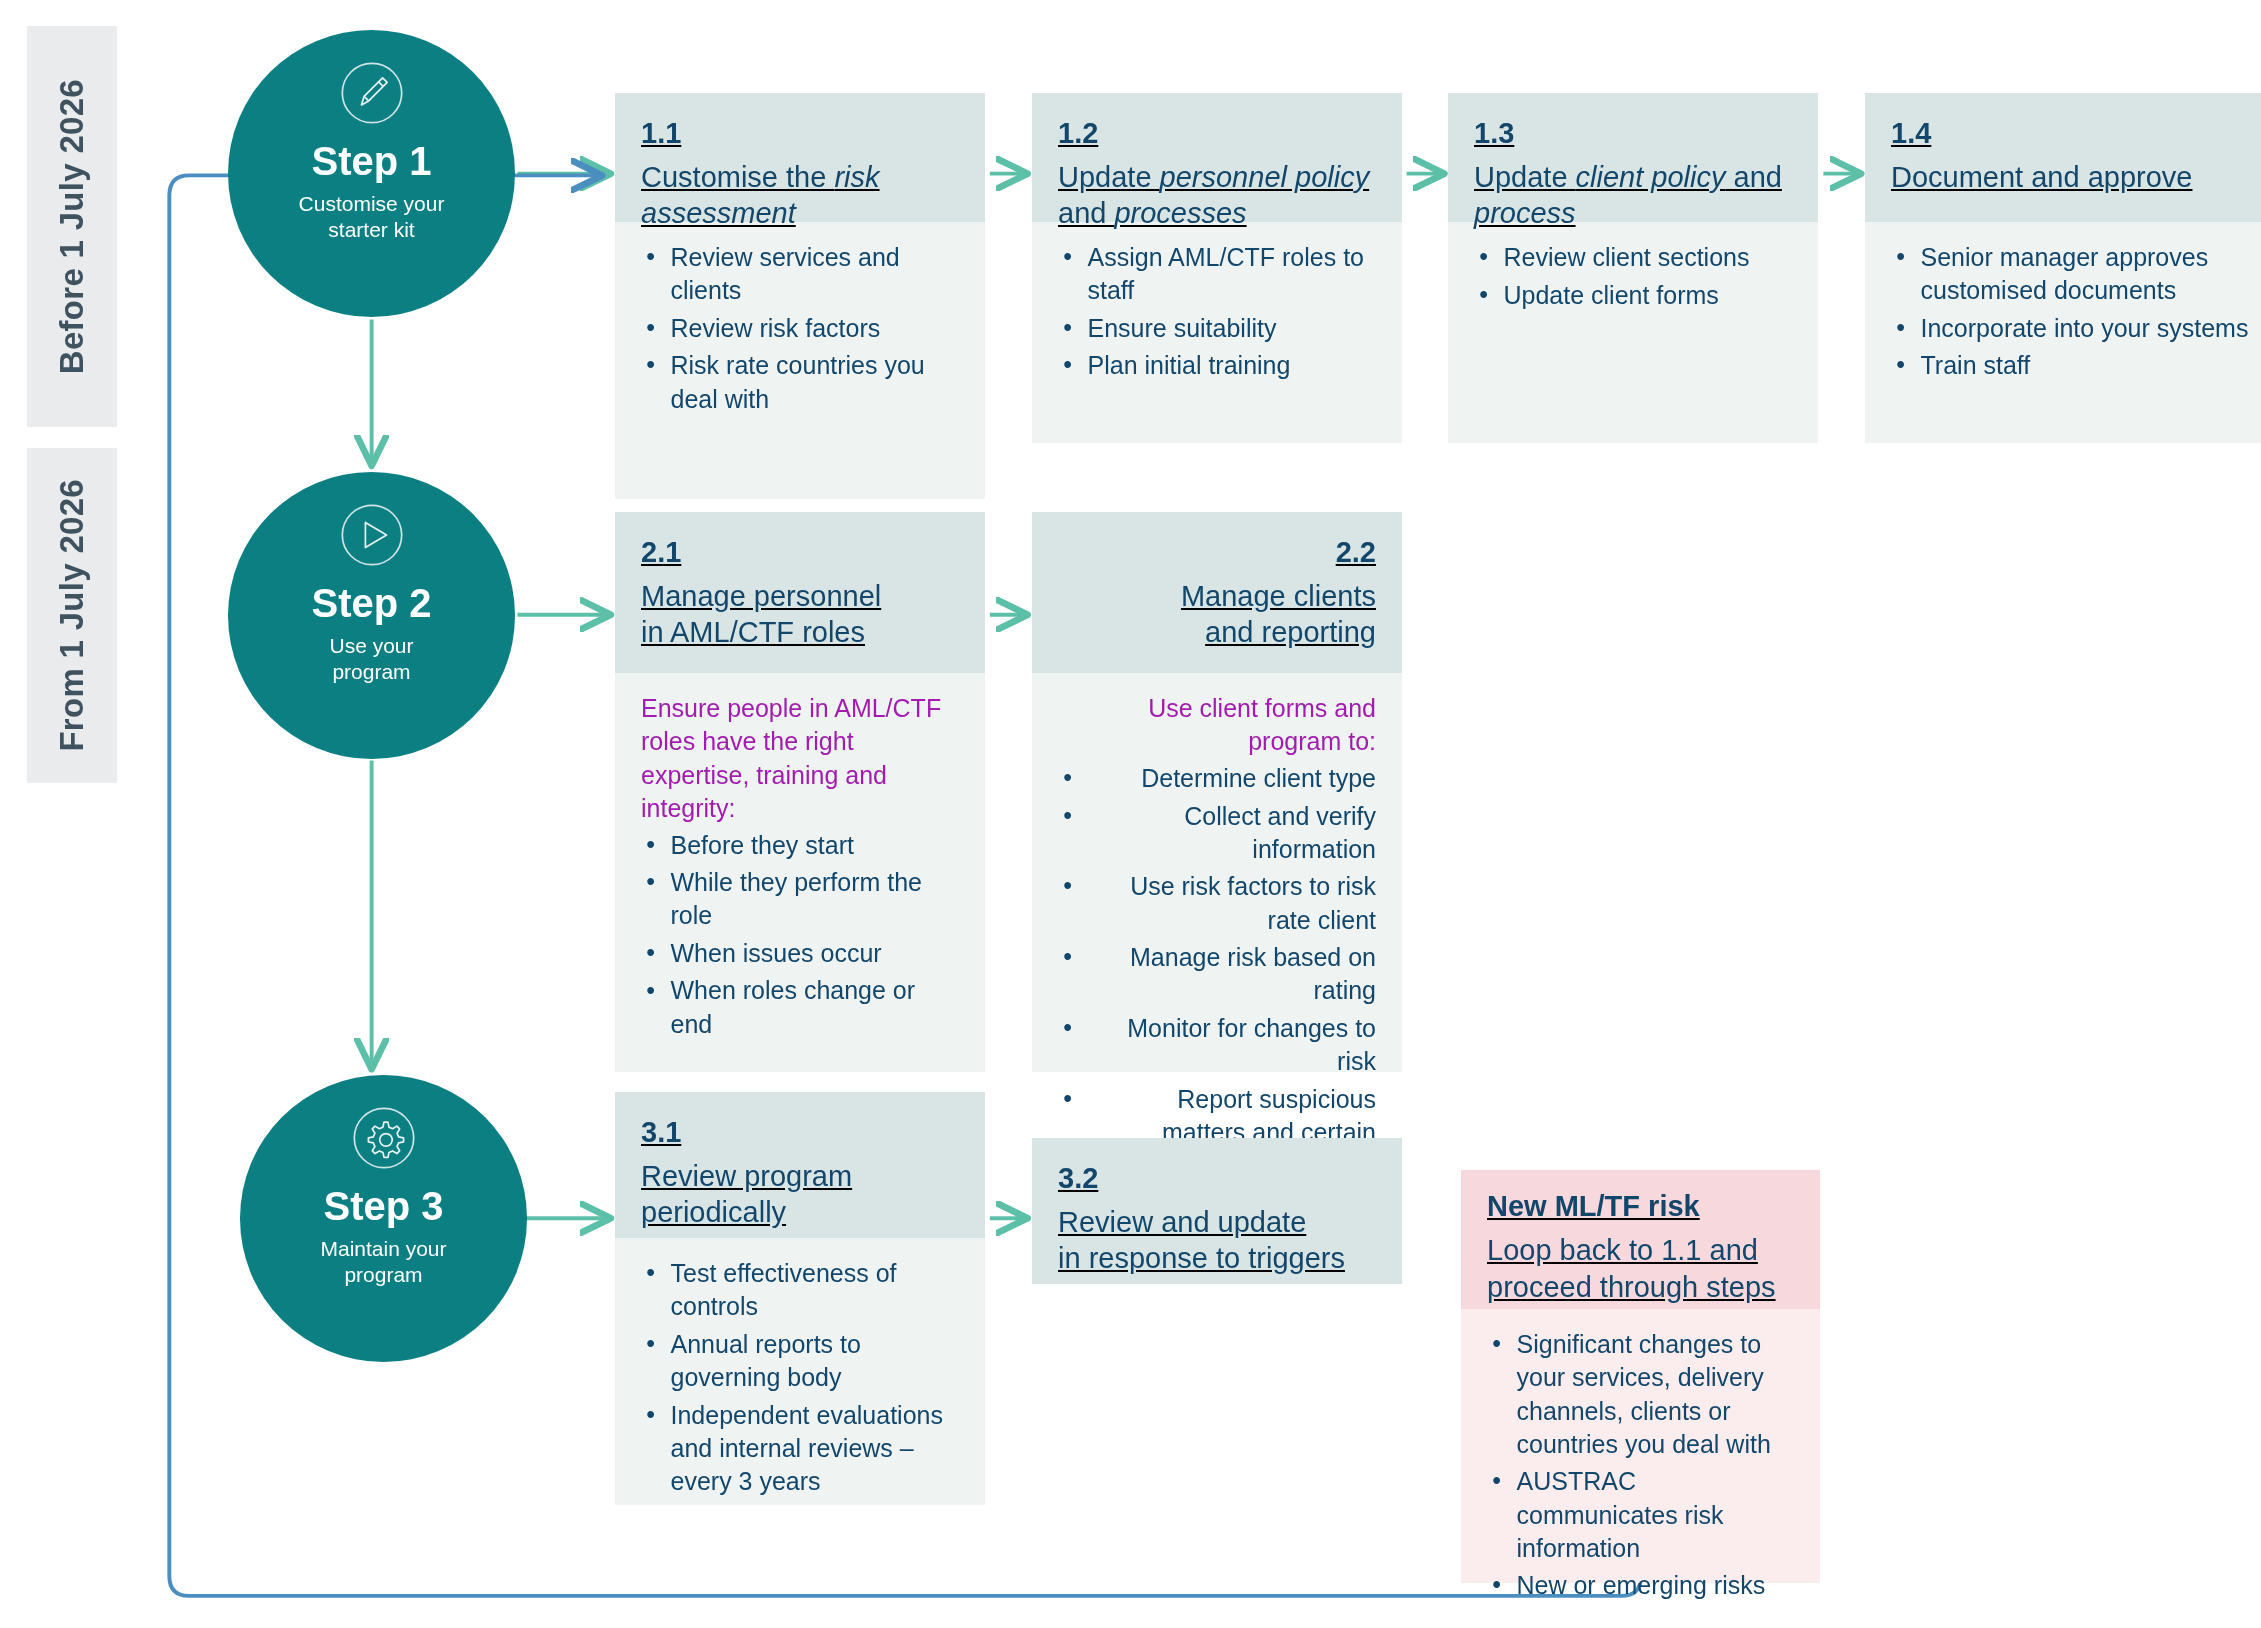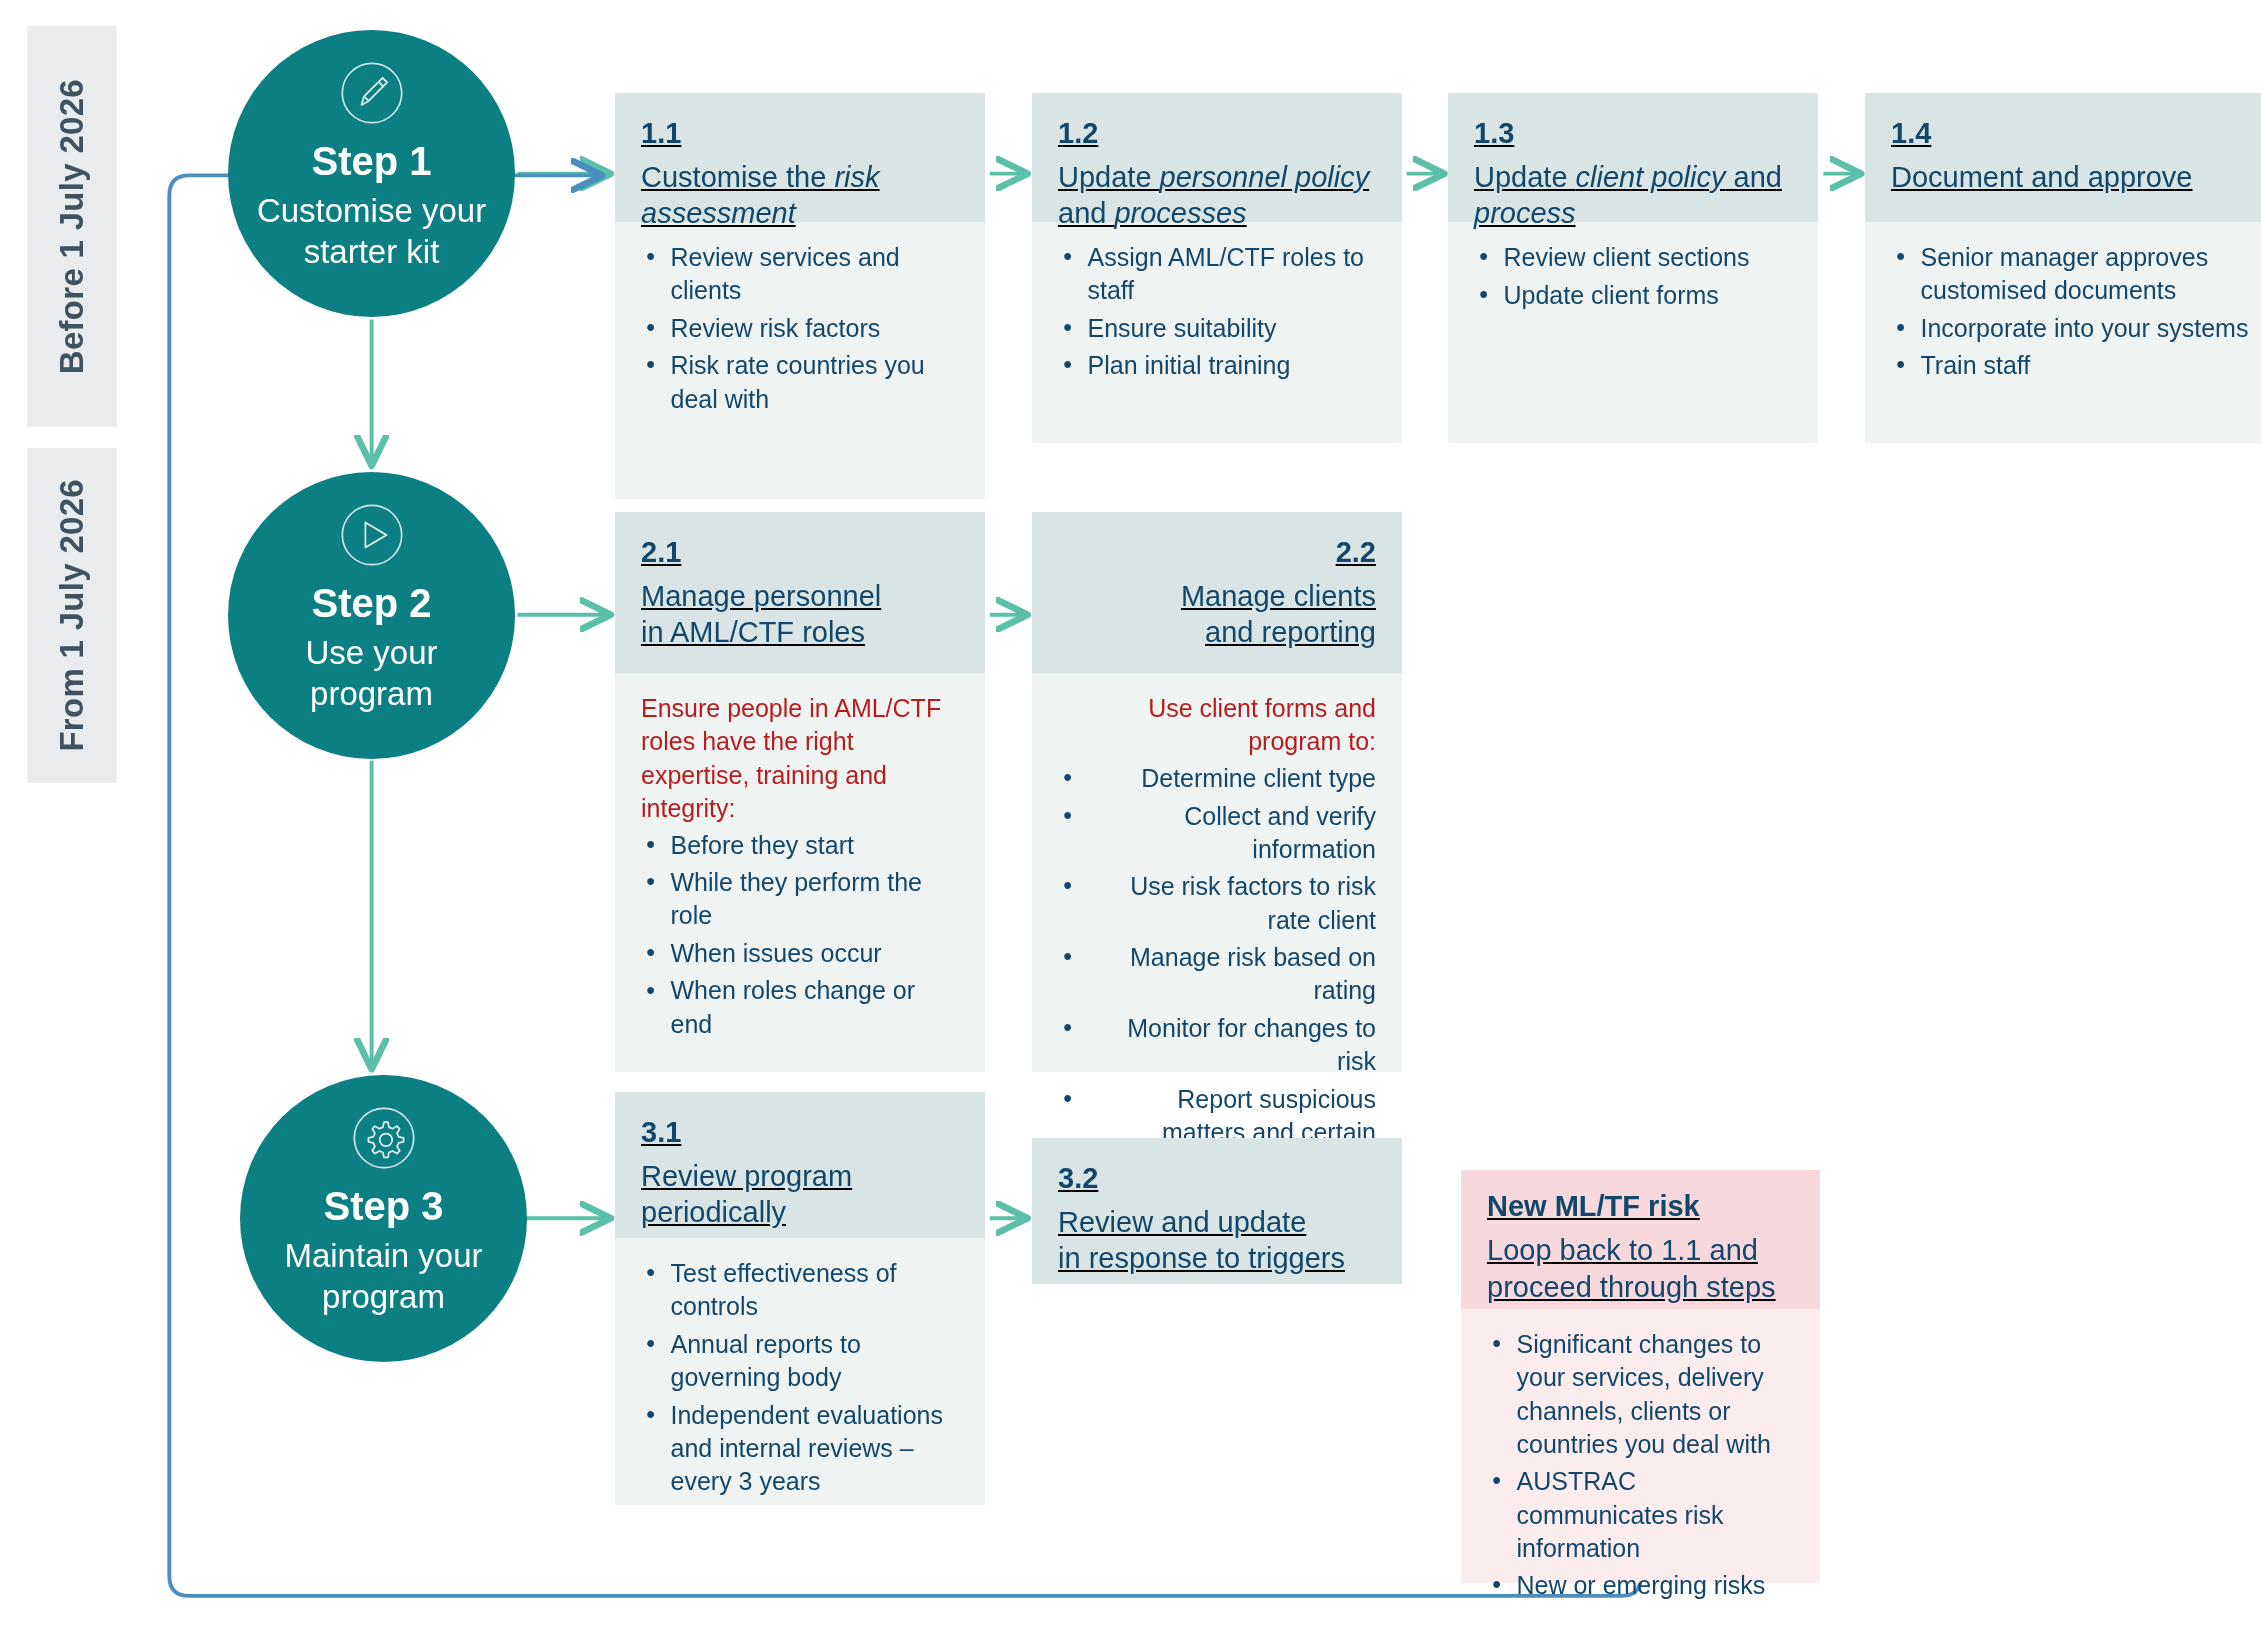--- a/index.html
+++ b/index.html
@@ -15,33 +15,33 @@
   }
   #phase-1{left:27px;top:26px;width:90px;height:401px;}
   #phase-2{left:27px;top:448px;width:90px;height:335px;}
 
   
   .step-circle{position:absolute;border-radius:50%;background:#0c7f83;
       display:flex;flex-direction:column;align-items:center;justify-content:flex-start;
       box-sizing:border-box;}
   .step-circle .ico{margin-top:29.5px;width:66px;height:66px;}
   .step-circle .s-title{margin-top:15.6px;font-size:40px;font-weight:700;color:#fff;line-height:1;}
-  .step-circle .s-sub{margin-top:10.4px;font-size:33px;color:#fff;line-height:1.22;text-align:center;font-weight:400;}
+  .step-circle .s-sub{margin-top:10.4px;font-size:21px;color:#fff;line-height:1.22;text-align:center;font-weight:400;}
   #circle-1{left:228px;top:30px;width:287px;height:287px;}
   #circle-2{left:228px;top:472px;width:287px;height:287px;}
   #circle-3{left:240px;top:1075px;width:287px;height:287px;}
 
   
   .card{position:absolute;box-sizing:border-box;}
   .card .hd{background:#d9e5e4;padding:22.6px 26px 22.6px 26px;box-sizing:border-box;text-decoration:underline;}
   .card .hd .num{font-size:29px;font-weight:700;color:#12466b;line-height:1.18;margin-bottom:8.7px;}
   .card .hd .ttl{font-size:29px;color:#12466b;line-height:1.27;font-weight:400;}
   .card .hd .ttl i{font-style:italic;}
   .card .bd{background:#eff4f3;padding:19px 26px 22.6px 26px;box-sizing:border-box;}
-  .card .bd .lead{font-size:25px;color:#b91c1c;line-height:1.33;margin:0 0 3.5px 0;}
+  .card .bd .lead{font-size:25px;color:#a21caf;line-height:1.33;margin:0 0 3.5px 0;}
   .card ul{list-style:none;margin:0;padding:0;}
   .card ul li{position:relative;font-size:25px;color:#12466b;line-height:1.33;
       padding-left:29.5px;margin-bottom:4.3px;}
   .card ul li::before{content:"\2022";position:absolute;left:5.2px;top:-0.9px;font-size:25px;color:#12466b;}
 
   
   .card.risk .hd{background:#f7d8dc;}
   .card.risk .bd{background:#fbeced;}
   .card.risk .hd .num{font-size:29px;font-weight:700;}
 

